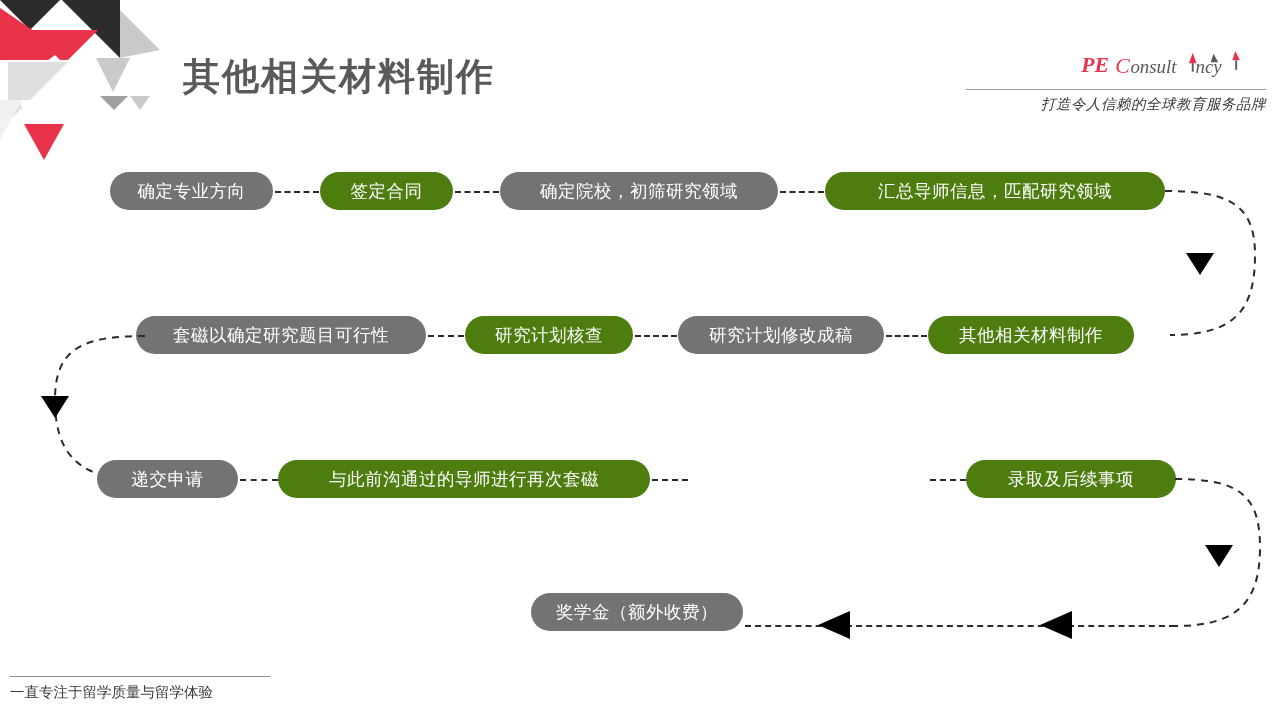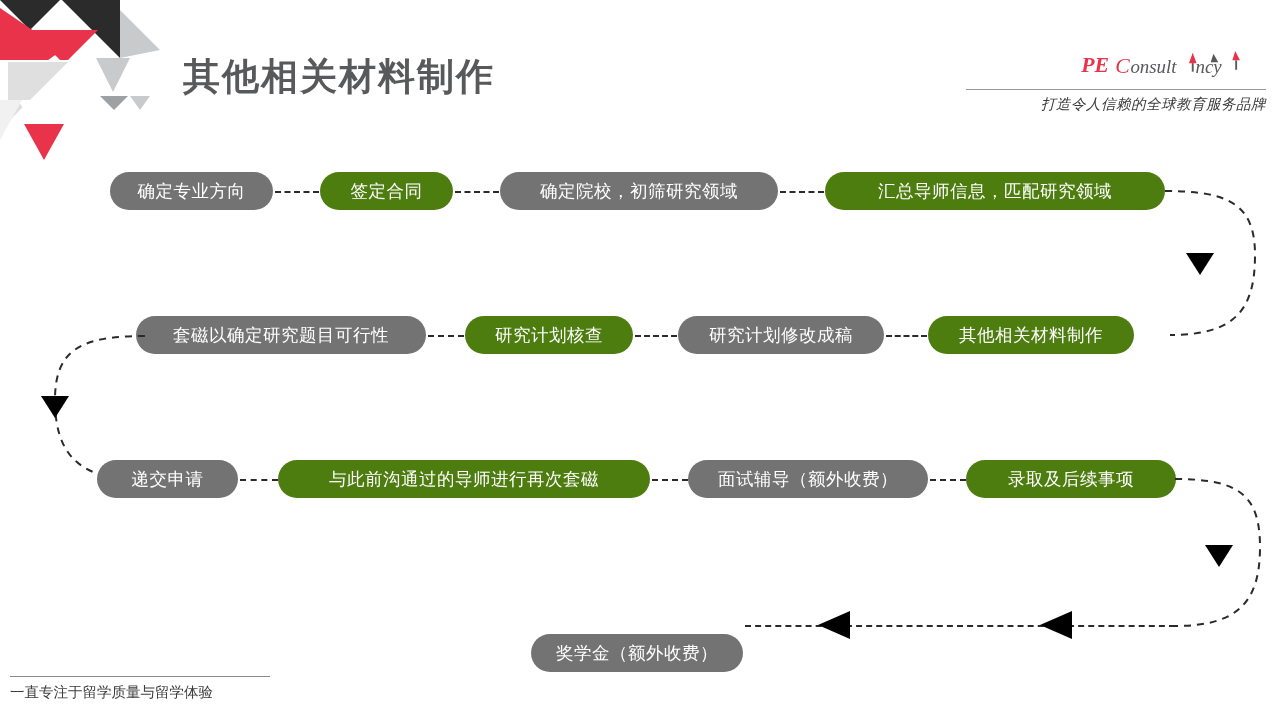--- a/index.html
+++ b/index.html
@@ -192,36 +192,35 @@
   <div class="dash-h" style="left:635px; top:335px; width:42px;"></div>
   <div class="dash-h" style="left:886px; top:335px; width:41px;"></div>
 
   <svg class="curve" style="left:40px; top:320px; width:110px; height:180px;" viewBox="0 0 110 180">
     <path d="M105,16 C40,16 15,30 15,80 C15,135 40,160 102,160" fill="none" stroke="#2a2a2a" stroke-width="2" stroke-dasharray="7,6"></path>
   </svg>
   <div class="arrow-down" style="left:41px; top:396px;"></div>
 
   <div class="node red" style="left:97px; top:460px; width:141px;">递交申请</div>
   <div class="node gray" style="left:278px; top:460px; width:372px;">与此前沟通过的导师进行再次套磁</div>
-  <div class="node red" style="left:688px; top:460px; width:240px;">面试辅导（额外收费）</div>
   <div class="node gray" style="left:966px; top:460px; width:210px;">录取及后续事项</div>
 
   <div class="dash-h" style="left:240px; top:479px; width:38px;"></div>
   <div class="dash-h" style="left:652px; top:479px; width:36px;"></div>
   <div class="dash-h" style="left:930px; top:479px; width:36px;"></div>
 
   <svg class="curve" style="left:1170px; top:462px; width:110px; height:180px;" viewBox="0 0 110 180">
     <path d="M5,17 C68,17 90,32 90,85 C90,140 68,164 5,164" fill="none" stroke="#2a2a2a" stroke-width="2" stroke-dasharray="7,6"></path>
   </svg>
   <div class="arrow-down" style="left:1205px; top:545px;"></div>
 
   <div class="dash-h" style="left:745px; top:625px; width:430px;"></div>
   <div class="arrow-left" style="left:818px; top:611px;"></div>
   <div class="arrow-left" style="left:1040px; top:611px;"></div>
 
-  <div class="node red" style="left:531px; top:634px; width:212px;text-align:center;">奖学金（额外收费）</div>
+  <div class="node red" style="left:531px; top:593px; width:212px;text-align:center;">奖学金（额外收费）</div>
 
   <div class="footer">
     <div class="footer-rule"></div>
     <div class="footer-text">一直专注于留学质量与留学体验</div>
   </div>
 
 </div>
 
 </body></html>

